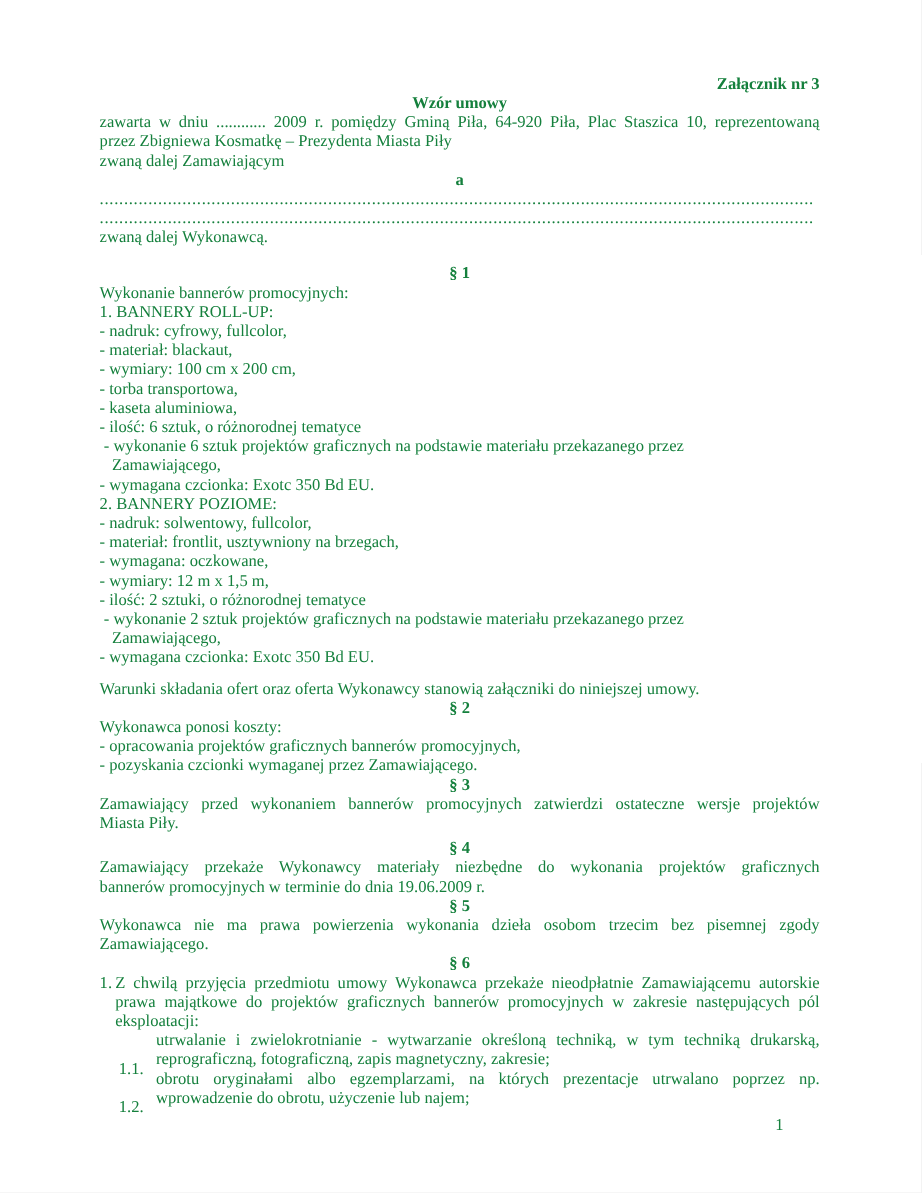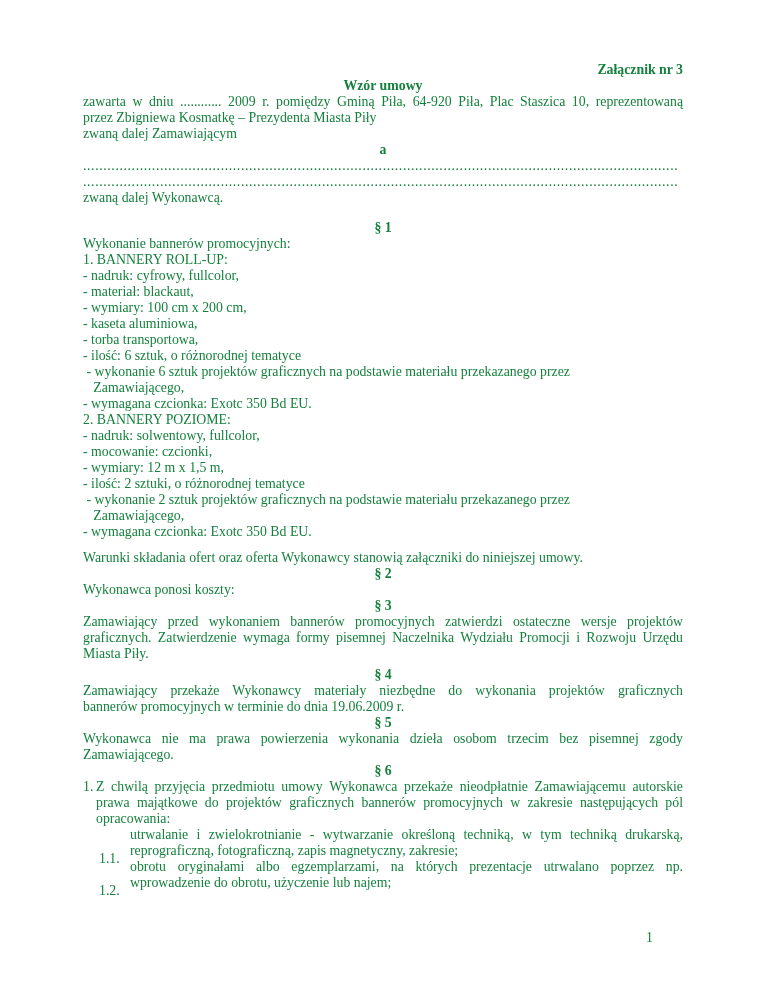--- a/index.html
+++ b/index.html
@@ -62,46 +62,50 @@
   <div class="line dots">........................................................................................................................................................................................................</div>
   <div class="line">zwaną dalej Wykonawcą.</div>
 
   <div class="line center bold mt-s1">§ 1</div>
   <div class="line">Wykonanie bannerów promocyjnych:</div>
   <div class="line">1. BANNERY ROLL-UP:</div>
   <div>
       <div class="line spec">- nadruk: cyfrowy, fullcolor,</div>
       <div class="line spec">- materiał: blackaut,</div>
       <div class="line spec">- wymiary: 100 cm x 200 cm,</div>
+      <div class="line spec">- torba transportowa,</div>
       <div class="line spec">- kaseta aluminiowa,</div>
-      <div class="line spec">- torba transportowa,</div>
       <div class="line spec">- ilość: 6 sztuk, o różnorodnej tematyce</div>
       <div class="line spec"> - wykonanie 6 sztuk projektów graficznych na podstawie materiału przekazanego przez</div>
       <div class="line spec">   Zamawiającego,</div>
       <div class="line spec">- wymagana czcionka: Exotc 350 Bd EU.</div>
     </div>
   <div class="line">2. BANNERY POZIOME:</div>
   <div>
       <div class="line spec">- nadruk: solwentowy, fullcolor,</div>
-      <div class="line spec">- mocowanie: czcionki,</div>
+      <div class="line spec">- materiał: frontlit, usztywniony na brzegach,</div>
+      <div class="line spec">- wymagana: oczkowane,</div>
       <div class="line spec">- wymiary: 12 m x 1,5 m,</div>
       <div class="line spec">- ilość: 2 sztuki, o różnorodnej tematyce</div>
       <div class="line spec"> - wykonanie 2 sztuk projektów graficznych na podstawie materiału przekazanego przez</div>
       <div class="line spec">   Zamawiającego,</div>
       <div class="line spec">- wymagana czcionka: Exotc 350 Bd EU.</div>
     </div>
   <div class="line mt-note">Warunki składania ofert oraz oferta Wykonawcy stanowią załączniki do niniejszej umowy.</div>
 
   <div class="line center bold">§ 2</div>
   <div class="line">Wykonawca ponosi koszty:</div>
+  <div>
+      <div class="line spec">- opracowania projektów graficznych bannerów promocyjnych,</div>
+      <div class="line spec">- pozyskania czcionki wymaganej przez Zamawiającego.</div>
+    </div>
 
   <div class="line center bold">§ 3</div>
   <div>
       <div class="jline">Zamawiający przed wykonaniem bannerów promocyjnych zatwierdzi ostateczne wersje projektów</div>
-      <div class="jline">graficznych. Zatwierdzenie wymaga formy pisemnej Naczelnika Wydziału Promocji i Rozwoju Urzędu</div>
       <div class="jline jlast">Miasta Piły.</div>
     </div>
 
   <div class="line center bold mt-s4">§ 4</div>
   <div>
       <div class="jline">Zamawiający przekaże Wykonawcy materiały niezbędne do wykonania projektów graficznych</div>
       <div class="jline jlast">bannerów promocyjnych w terminie do dnia 19.06.2009 r.</div>
     </div>
 
   <div class="line center bold">§ 5</div>
@@ -110,21 +114,21 @@
       <div class="jline jlast">Zamawiającego.</div>
     </div>
 
   <div class="line center bold">§ 6</div>
 
   <div class="clause lvl1">
     <span class="cnum">1.</span>
     <div>
         <div class="jline">Z chwilą przyjęcia przedmiotu umowy Wykonawca przekaże nieodpłatnie Zamawiającemu autorskie</div>
         <div class="jline">prawa majątkowe do projektów graficznych bannerów promocyjnych w zakresie następujących pól</div>
-        <div class="jline jlast">opracowania:</div>
+        <div class="jline jlast">eksploatacji:</div>
       </div>
   </div>
   <div class="clause lvl2">
     <span class="cnum">1.1.</span>
     <div>
         <div class="jline">utrwalanie i zwielokrotnianie - wytwarzanie określoną techniką, w tym techniką drukarską,</div>
         <div class="jline jlast">reprograficzną, fotograficzną, zapis magnetyczny, zakresie;</div>
       </div>
   </div>
   <div class="clause lvl2">

